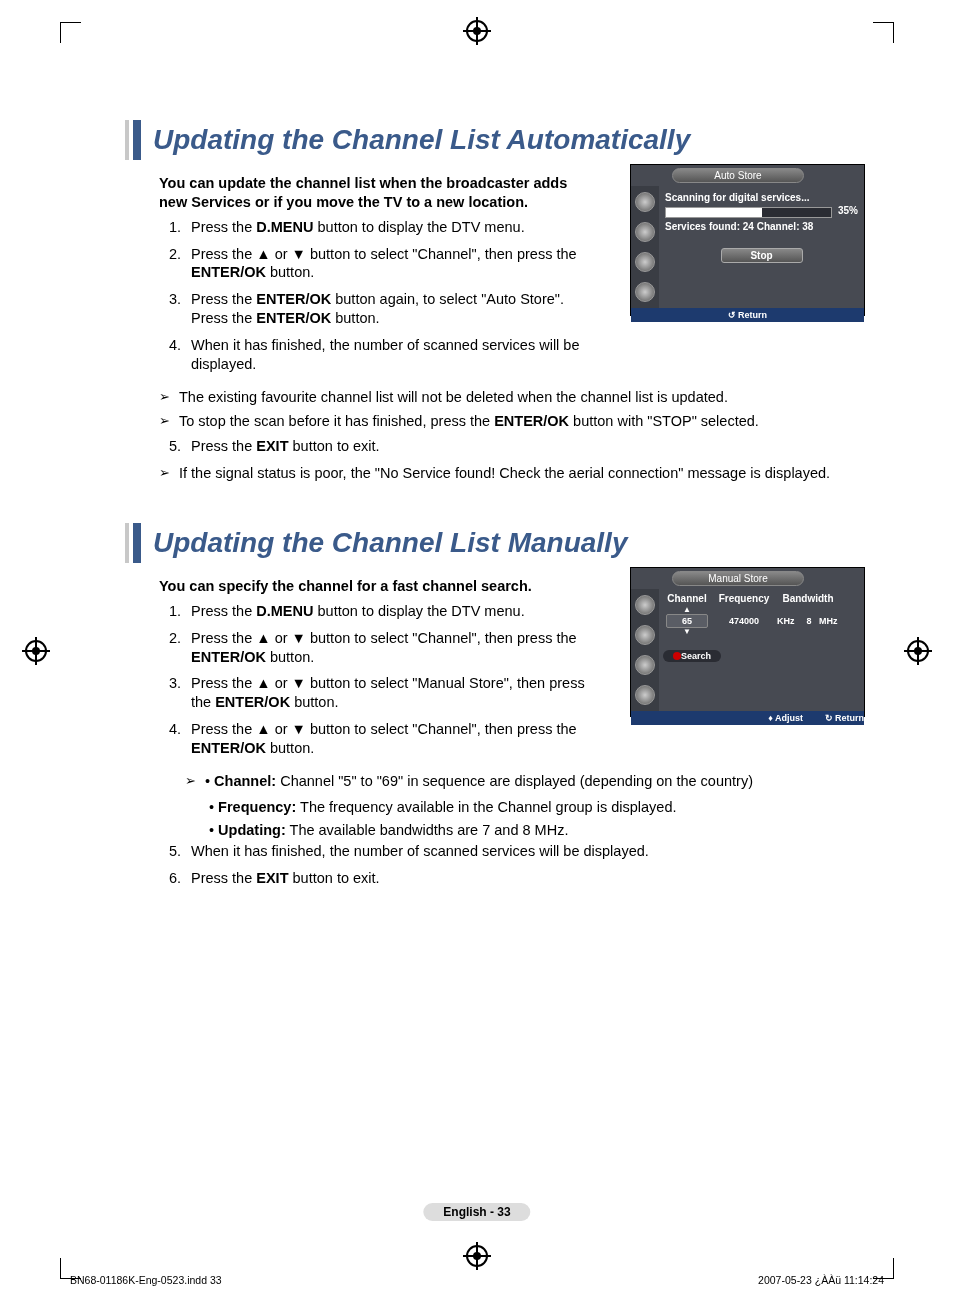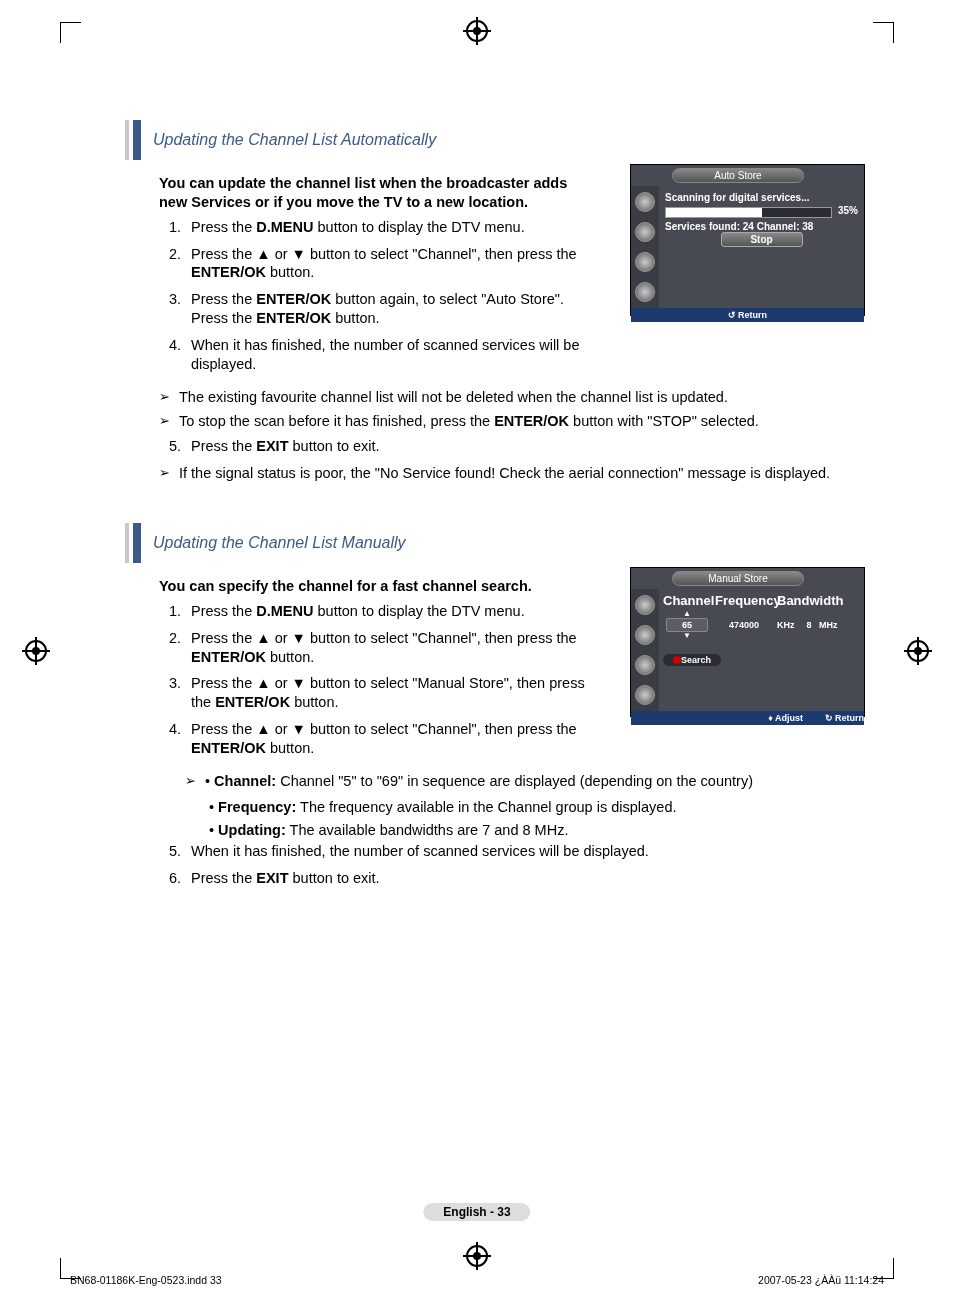--- a/index.html
+++ b/index.html
@@ -16,46 +16,46 @@
 .regmark .dot{width:8px;height:8px;background:#000;border-radius:50%}
 .reg-top{top:20px;left:50%;transform:translateX(-50%)}
 .reg-left{top:50%;left:25px;transform:translateY(-50%)}
 .reg-right{top:50%;right:25px;transform:translateY(-50%)}
 .reg-bot{bottom:34px;left:50%;transform:translateX(-50%)}
 .content{position:absolute;left:125px;top:120px;width:740px}
 .section{margin-bottom:40px}
 .head{display:flex;align-items:center;margin-bottom:4px}
 .head .bar1{width:4px;height:40px;background:#c8c8c8;margin-right:4px}
 .head .bar2{width:8px;height:40px;background:#3a5a8a;margin-right:12px}
-.head h2{margin:0;font-size:16px;font-weight:normal;color:#3a5a8a;font-style:italic}
+.head h2{margin:0;font-size:28px;font-weight:bold;color:#3a5a8a;font-style:italic}
 .intro{font-weight:bold;font-size:14.5px;margin:10px 0 6px 34px;line-height:1.3}
 .ol{margin:0;padding-left:60px;font-size:14.5px}
 .ol li{margin-bottom:8px;line-height:1.3;padding-left:6px}
 .body-col{display:flex;gap:10px}
 .text-col{flex:1}
 .note{margin:6px 0 6px 34px;font-size:14.5px;line-height:1.3;display:flex}
 .note .arrow{width:20px;flex-shrink:0;font-size:13px;padding-top:1px}
 .note .ntext{flex:1}
 .sub{margin-left:66px;font-size:14.5px;line-height:1.5;margin-top:2px}
 .panel{width:233px;background:#474a52;border:1px solid #000;font-size:10px;color:#fff;position:relative}
 .panel-title{background:linear-gradient(#888,#555);border:1px solid #888;border-radius:9px;padding:1px 0;text-align:center;font-weight:normal;font-size:10px;margin:3px 60px 3px auto;width:130px}
 .panel-body{display:flex}
 .panel-icons{width:28px;display:flex;flex-direction:column;align-items:center;gap:10px;padding:6px 0;background:#3a3d44}
 .panel-icons .ic{width:18px;height:18px;border:1px solid #999;border-radius:50%;background:radial-gradient(#ccc,#555)}
 .panel-main{flex:1;padding:4px 6px}
 .scan-text{font-weight:bold;margin:2px 0 4px}
 .progress{height:9px;border:1px solid #999;background:#2a2c33;position:relative;margin-bottom:3px}
 .progress-fill{height:100%;background:#fff}
 .pct{position:absolute;right:-26px;top:-2px;font-weight:bold}
-.svc{font-weight:bold;margin-bottom:0}
+.svc{font-weight:bold;margin-bottom:16px}
 .stop-btn{background:linear-gradient(#888,#555);border:1px solid #aaa;border-radius:3px;padding:1px 0;text-align:center;font-weight:bold;width:80px;margin:0 auto 6px}
 .ret{background:#1d3a6e;text-align:center;font-weight:bold;padding:2px 0;font-size:9px}
 .ret .ri{display:inline-block;transform:scaleX(-1)}
 .manual .panel-main{padding:4px 4px 0}
-.tbl{display:flex;gap:4px;font-weight:bold;font-size:13px;margin-bottom:2px}
+.tbl{display:flex;gap:4px;font-weight:bold;font-size:10px;margin-bottom:2px}
 .tbl .c1{width:48px;text-align:center}
 .tbl .c2{width:58px;text-align:center}
 .tbl .c3{width:62px;text-align:center}
 .vals{display:flex;gap:4px;align-items:center;font-size:9px;font-weight:bold}
 .chbox{width:40px;background:#5a5d65;border:1px solid #888;border-radius:2px;text-align:center;padding:1px 0;margin:0 4px}
 .arrow-col{display:flex;flex-direction:column;align-items:center;width:48px}
 .tri{font-size:8px;line-height:1}
 .freq{width:58px;text-align:center}
 .khz{width:22px}
 .bw{width:12px;text-align:center}

